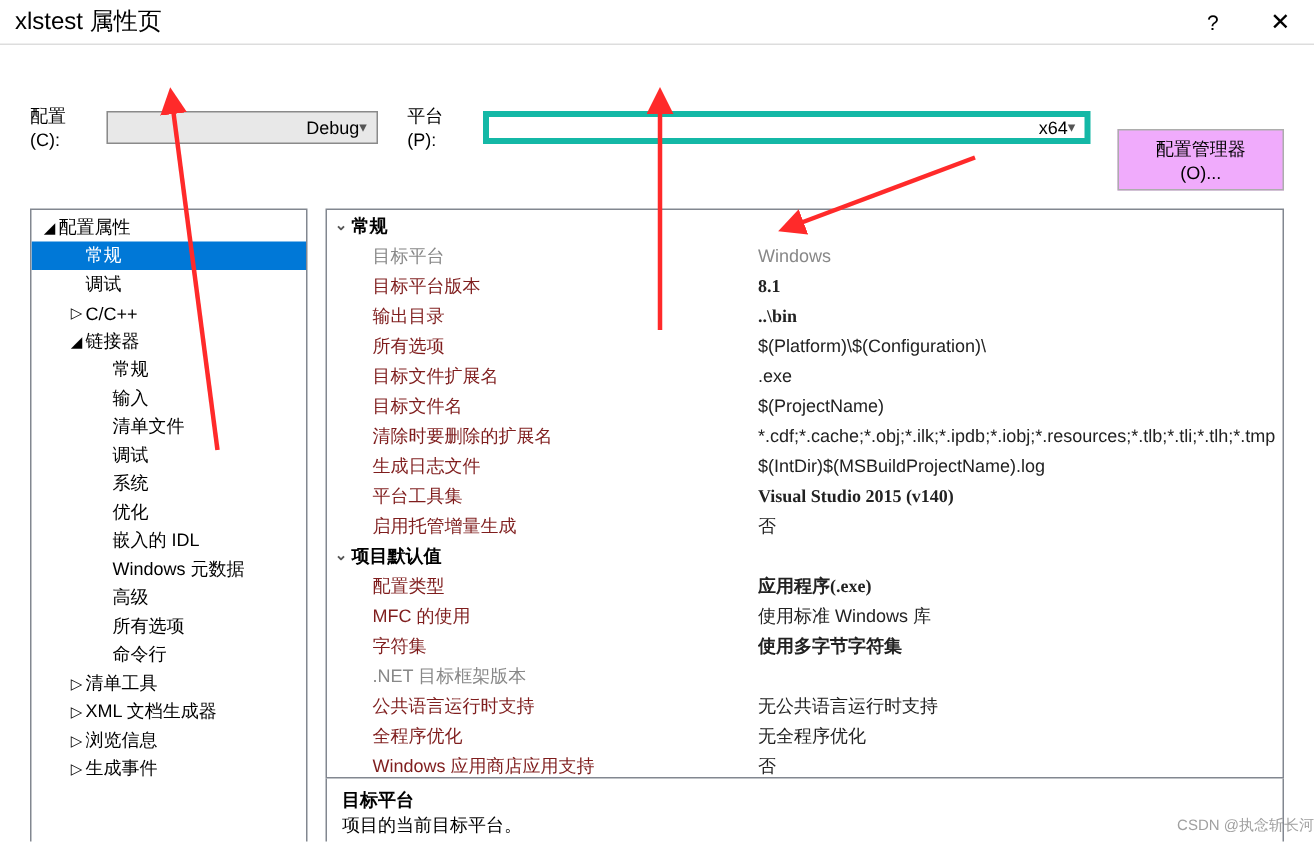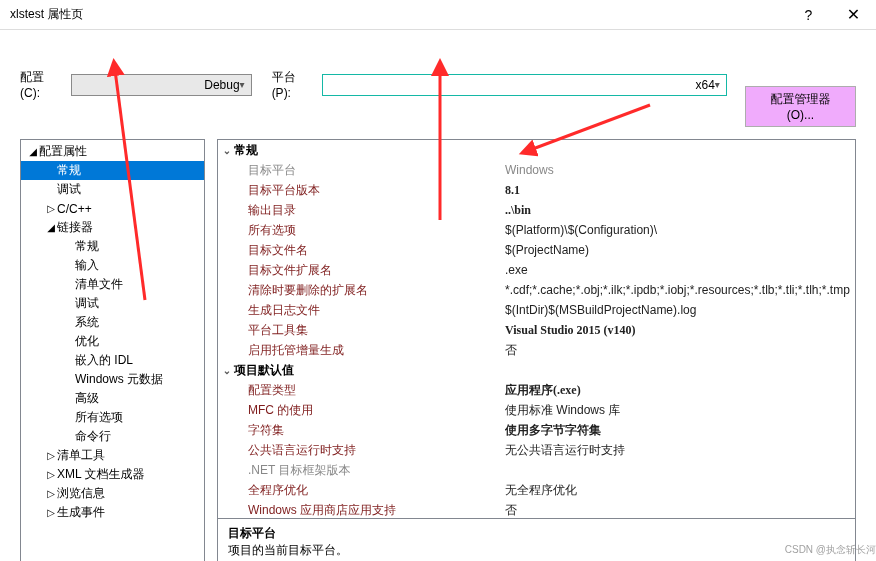--- a/index.html
+++ b/index.html
@@ -1,29 +1,29 @@
 <!DOCTYPE html>
 <html><head>
   <meta charset="utf-8">
   <style>
     * { box-sizing: border-box; margin: 0; padding: 0; }
     body { font-family: "Microsoft YaHei", "Segoe UI", sans-serif; font-size: 12px; background: #fff; width: 876px; height: 561px; overflow: hidden; position: relative; }
     
     .titlebar { height: 30px; display: flex; align-items: center; justify-content: space-between; padding-left: 10px; border-bottom: 1px solid #ddd; }
-    .titlebar-title { font-size: 12px; }
+    .titlebar-title { font-size: 16px; }
     .titlebar-btns { display: flex; height: 100%; }
     .titlebar-btn { width: 45px; display: flex; align-items: center; justify-content: center; font-size: 14px; cursor: pointer; }
     .titlebar-btn.close { font-size: 16px; }
     
     .config-row { display: flex; align-items: center; padding: 12px 20px; gap: 8px; }
     .config-label { font-size: 12px; }
     .dropdown { border: 1px solid #8a8a8a; background: #e8e8e8; height: 22px; display: flex; align-items: center; justify-content: flex-end; padding: 0 6px; font-size: 12px; cursor: pointer; position: relative; }
     .dropdown .chev { font-size: 10px; color: #555; }
     .dd-config { width: 185px; }
-    .dd-platform { width: 415px; margin-right: 10px; background: #fff; border: 1px solid #14b8a6; }
+    .dd-platform { width: 415px; margin-right: 10px; background: #fff; border: 4px solid #14b8a6; }
     .btn { border: 1px solid #adadad; background: #f0abfc; padding: 4px 12px; font-size: 12px; cursor: pointer; margin-top: 44px; }
     
     .main { display: flex; height: 432px; padding: 0 20px; gap: 12px; }
     
     .tree-panel { width: 185px; border: 1px solid #828790; overflow: auto; padding: 2px 0; }
     .tree-item { display: flex; align-items: center; height: 19px; font-size: 12px; cursor: pointer; padding-right: 4px; white-space: nowrap; }
     .tree-exp { width: 12px; display: inline-flex; justify-content: center; font-size: 10px; color: #000; }
     .tree-item.selected { background: #0078d7; color: #fff; }
     .ind-1 { padding-left: 6px; }
     .ind-2 { padding-left: 24px; }
@@ -180,26 +180,26 @@
         </div>
         <div class="prop-row">
           <div class="prop-key sub">输出目录</div>
           <div class="prop-val bold">..\bin</div>
         </div>
         <div class="prop-row">
           <div class="prop-key sub">所有选项</div>
           <div class="prop-val">$(Platform)\$(Configuration)\</div>
         </div>
         <div class="prop-row">
+          <div class="prop-key sub">目标文件扩展名</div>
+          <div class="prop-val">.exe</div>
+        </div>
+        <div class="prop-row">
           <div class="prop-key sub">目标文件名</div>
           <div class="prop-val">$(ProjectName)</div>
-        </div>
-        <div class="prop-row">
-          <div class="prop-key sub">目标文件扩展名</div>
-          <div class="prop-val">.exe</div>
         </div>
         <div class="prop-row">
           <div class="prop-key sub">清除时要删除的扩展名</div>
           <div class="prop-val">*.cdf;*.cache;*.obj;*.ilk;*.ipdb;*.iobj;*.resources;*.tlb;*.tli;*.tlh;*.tmp</div>
         </div>
         <div class="prop-row">
           <div class="prop-key sub">生成日志文件</div>
           <div class="prop-val">$(IntDir)$(MSBuildProjectName).log</div>
         </div>
         <div class="prop-row">
@@ -223,26 +223,26 @@
         </div>
         <div class="prop-row">
           <div class="prop-key sub">MFC 的使用</div>
           <div class="prop-val">使用标准 Windows 库</div>
         </div>
         <div class="prop-row">
           <div class="prop-key sub">字符集</div>
           <div class="prop-val bold">使用多字节字符集</div>
         </div>
         <div class="prop-row">
+          <div class="prop-key disabled">.NET 目标框架版本</div>
+          <div class="prop-val disabled"></div>
+        </div>
+        <div class="prop-row">
           <div class="prop-key sub">公共语言运行时支持</div>
           <div class="prop-val">无公共语言运行时支持</div>
-        </div>
-        <div class="prop-row">
-          <div class="prop-key disabled">.NET 目标框架版本</div>
-          <div class="prop-val disabled"></div>
         </div>
         <div class="prop-row">
           <div class="prop-key sub">全程序优化</div>
           <div class="prop-val">无全程序优化</div>
         </div>
         <div class="prop-row">
           <div class="prop-key sub">Windows 应用商店应用支持</div>
           <div class="prop-val">否</div>
         </div>
       </div>

